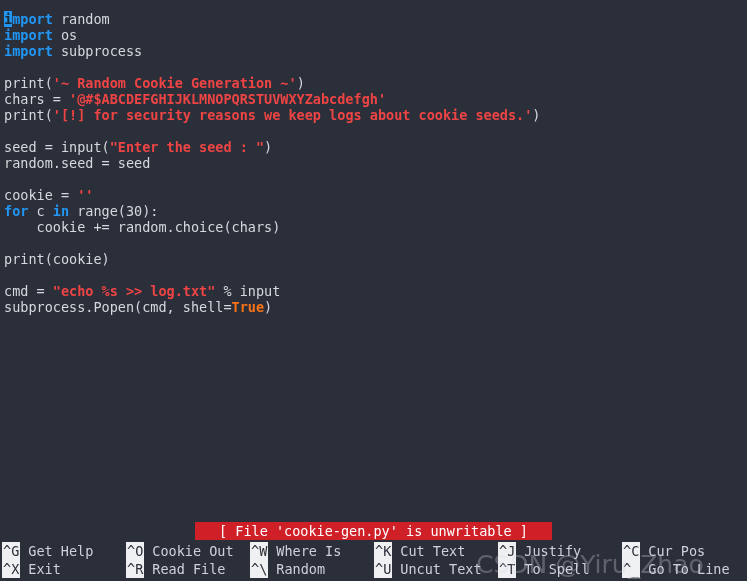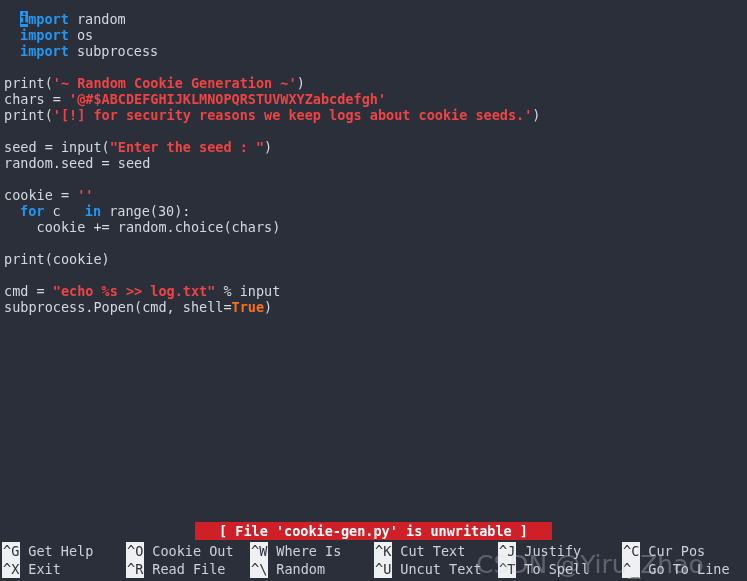--- a/index.html
+++ b/index.html
@@ -30,21 +30,21 @@
     line-height: 16px;
     font-size: 13.5px;
     white-space: pre;
     color: #d5d8de;
     padding-left: 4px;
     letter-spacing: 0px;
   }
   .code-line:first-child { margin-top: 11px; }
 
   
-  .kw   { color: #2196f3; font-weight: bold; margin-left: 16px; }
+  .kw   { color: #2196f3; font-weight: bold; }
   .str  { color: #ef4444; font-weight: bold; }
   .cnst { color: #f97316; font-weight: bold; }
   .pln  { color: #d5d8de; }
   .cursor {
     background: #2196f3;
     color: #1b2733;
     font-weight: bold;
   }
 
   
@@ -57,21 +57,21 @@
     display: flex;
     align-items: center;
     justify-content: center;
   }
   #status-message {
     background: #cf2027;
     color: #ffffff;
     font-size: 13.5px;
     line-height: 18px;
     height: 18px;
-    font-weight: bold;
+    font-weight: normal;
     padding: 0 24px;
     white-space: pre;
     font-family: "DejaVu Sans Mono", "Liberation Mono", monospace;
   }
 
   
   #shortcutbar {
     position: absolute;
     left: 0;
     top: 541px;

